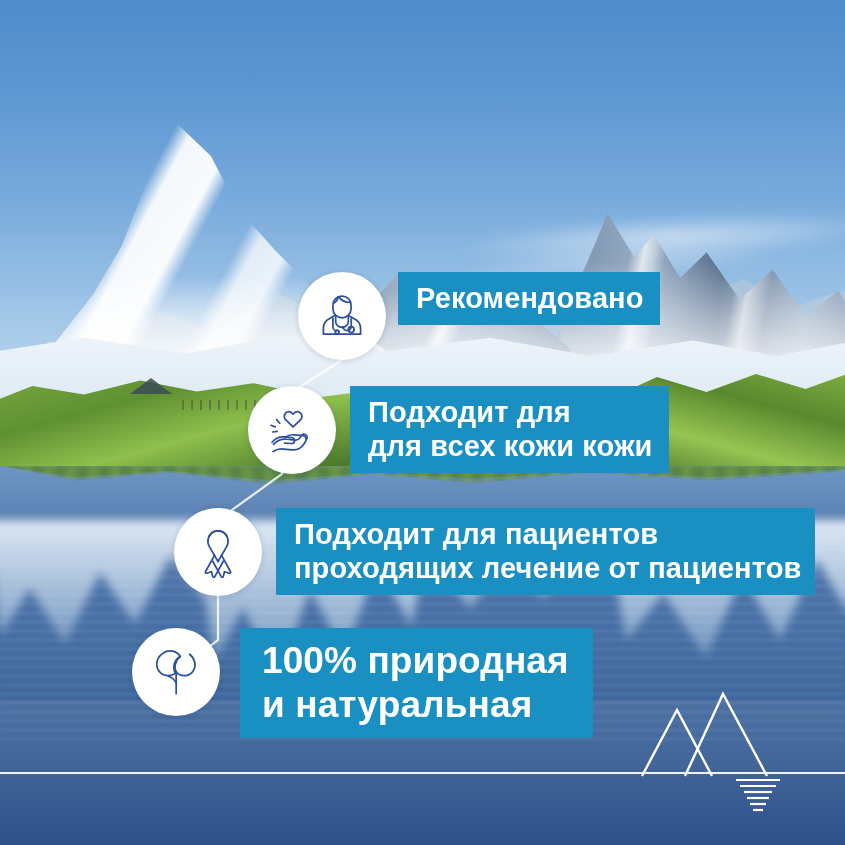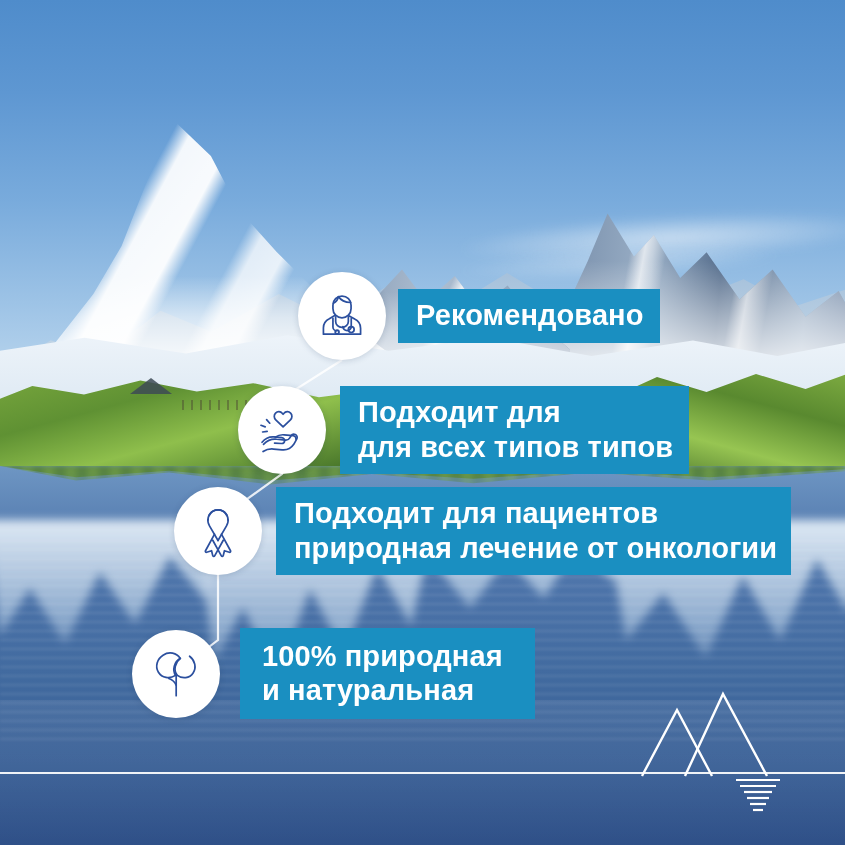--- a/index.html
+++ b/index.html
@@ -157,21 +157,21 @@
   }
   .lake-sheen{
     position:absolute;left:0;top:700px;width:845px;height:145px;
     background:linear-gradient(to bottom, rgba(255,255,255,.06), rgba(255,255,255,0));
   }
 
   
   .connector{position:absolute;inset:0;pointer-events:none;}
 
   
-  .feature{position:absolute;display:flex;align-items:center;}
+  .feature{position:absolute;display:flex;align-items:flex-start;}
 
   .bubble{
     width:88px;height:88px;border-radius:50%;
     background:#fff;flex:0 0 auto;
     display:flex;align-items:center;justify-content:center;
     box-shadow:0 1px 6px rgba(20,50,90,.18);
     position:relative;z-index:3;
   }
   .bubble svg{display:block;}
 
@@ -182,28 +182,28 @@
     letter-spacing:.1px;
     line-height:1.18;
     position:relative;z-index:2;
   }
   .badge .ln{display:block;white-space:nowrap;}
 
   
   #f1{left:298px;top:272px;}
   #f1 .badge{font-size:29px;padding:9px 16px 10px 18px;margin-left:12px;}
   
-  #f2{left:238px;top:386px;}
+  #f2{left:248px;top:386px;}
   #f2 .badge{font-size:29px;padding:9px 16px 10px 18px;margin-left:14px;}
   
-  #f3{left:174px;top:487px;}
+  #f3{left:174px;top:508px;}
   #f3 .badge{font-size:29px;padding:9px 14px 10px 18px;margin-left:14px;}
   
   #f4{left:132px;top:628px;}
-  #f4 .badge{font-size:29px;padding:11px 18px 12px 22px;margin-left:20px;}
+  #f4 .badge{font-size:37px;padding:11px 18px 12px 22px;margin-left:20px;}
   #f4 .badge .ln:first-child{padding-right:0;}
   #f4 .badge .ln:last-child{margin-right:43px;}
 
   
   .waterline{
     position:absolute;left:0;top:772px;width:845px;height:2px;
     background:rgba(255,255,255,.92);z-index:4;
   }
   .logo{position:absolute;left:620px;top:668px;width:225px;height:150px;z-index:4;}
 </style>
@@ -274,36 +274,36 @@
       <svg width="58" height="58" viewBox="0 0 64 64" fill="none" stroke="#2b4f9e" stroke-width="1.9" stroke-linecap="round" stroke-linejoin="round">
         <path d="M41.5 13.3c-2.1-2.2-5.5-2-7.4.3l-.9 1-.9-1c-1.9-2.3-5.3-2.5-7.4-.3-2 2.1-1.9 5.5.2 7.5l8.1 7.8 8.1-7.8c2.1-2 2.2-5.4.2-7.5z"></path>
         <path d="M18.5 24.5 15 20.5M13.5 28.5 8.8 26.8M15.6 33.6l-5 .6"></path>
         <path d="M10 45.5c3.6-4.3 8.2-6.2 13.2-5.8l8.6.7c1.9.2 3.3 1.8 3.1 3.6-.2 1.7-1.7 3-3.5 2.9l-7.6-.5"></path>
         <path d="M24.6 40c2.7-2 6.2-3 9.7-2.7l9.8.9c2 .2 3.5 1.9 3.3 3.8"></path>
         <path d="M11.6 47.8c4.3-4.4 9.3-6.3 14.6-5.6l9.5 1c2 .2 3.9-.8 4.9-2.5l1.4-2.3c1-1.6 3-2.2 4.7-1.4 1.9.9 2.6 3.2 1.5 5L45 47.8c-2.9 4.3-7.8 6.6-12.9 6.1l-9.4-.9c-4.1-.4-8.2.6-11.6 2.8"></path>
       </svg>
     </div>
     <div class="badge" style="--cyan:#1a8fc1">
       <span class="ln">Подходит для</span>
-      <span class="ln">для всех типов типов</span>
+      <span class="ln">для всех кожи кожи</span>
     </div>
   </div>
 
   <div class="feature" id="f3">
     <div class="bubble">
       <svg width="58" height="58" viewBox="0 0 64 64" fill="none" stroke="#2b4f9e" stroke-width="1.9" stroke-linecap="round" stroke-linejoin="round">
         <path d="M28.2 35.5 18.2 53.8c-.5.9.3 1.9 1.3 1.6l5.4-1.6 1.3 5.4c.25 1 1.6 1.2 2.1.3l9.5-17.3"></path>
         <path d="M35.8 35.5l10 18.3c.5.9-.3 1.9-1.3 1.6l-5.4-1.6-1.3 5.4c-.25 1-1.6 1.2-2.1.3l-9.5-17.3"></path>
         <path d="M32 42.5 22.6 26.3c-3.4-5.9-1.6-13.2 4-16.3 5.3-3 12-1 15 4.3"></path>
         <path d="M32 42.5l9.4-16.2c3.4-5.9 1.6-13.2-4-16.3-5.3-3-12-1-15 4.3"></path>
       </svg>
     </div>
     <div class="badge" style="--cyan:#1a8fc1">
       <span class="ln">Подходит для пациентов</span>
-      <span class="ln">природная лечение от онкологии</span>
+      <span class="ln">проходящих лечение от пациентов</span>
     </div>
   </div>
 
   <div class="feature" id="f4">
     <div class="bubble">
       <svg width="58" height="58" viewBox="0 0 64 64" fill="none" stroke="#2b4f9e" stroke-width="1.9" stroke-linecap="round" stroke-linejoin="round">
         <path d="M31.5 33.5C24.8 37.8 16.4 36.2 12.6 30 8.8 23.8 11 15.4 17.7 11.2c6.7-4.3 15.1-2.6 18.9 3.6"></path>
         <path d="M31.5 33.5c-3.8-6.2-1.6-14.6 5.1-18.8"></path>
         <path d="M33 33.2c6 4.6 14 3.5 17.9-2.4 3.9-5.9 2.1-13.9-3.9-18.4"></path>
         <path d="M33 33.2c-3.9-5.9-2.1-13.9 3.9-18.4"></path>

